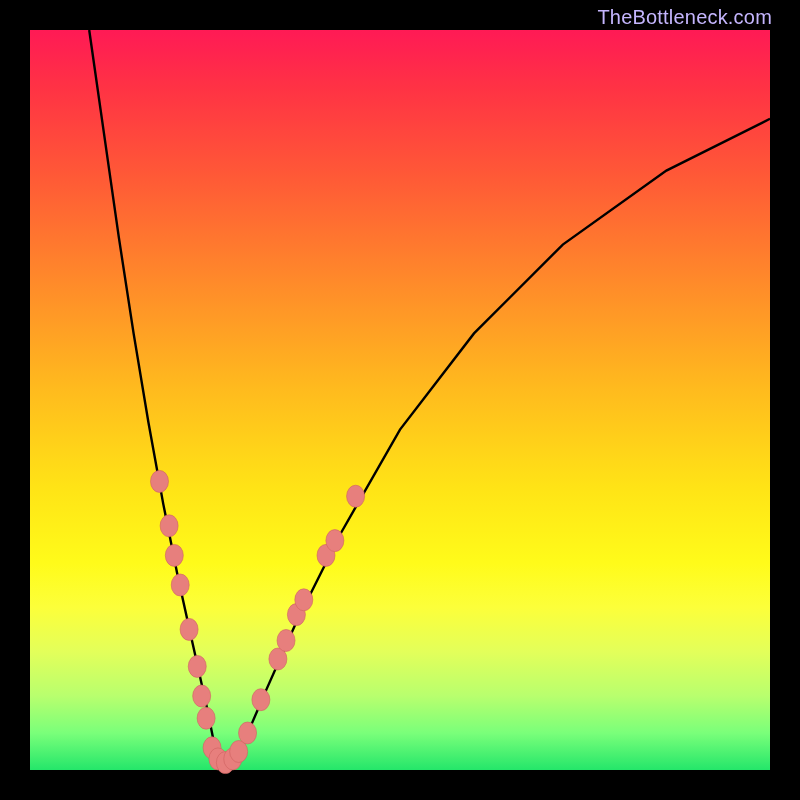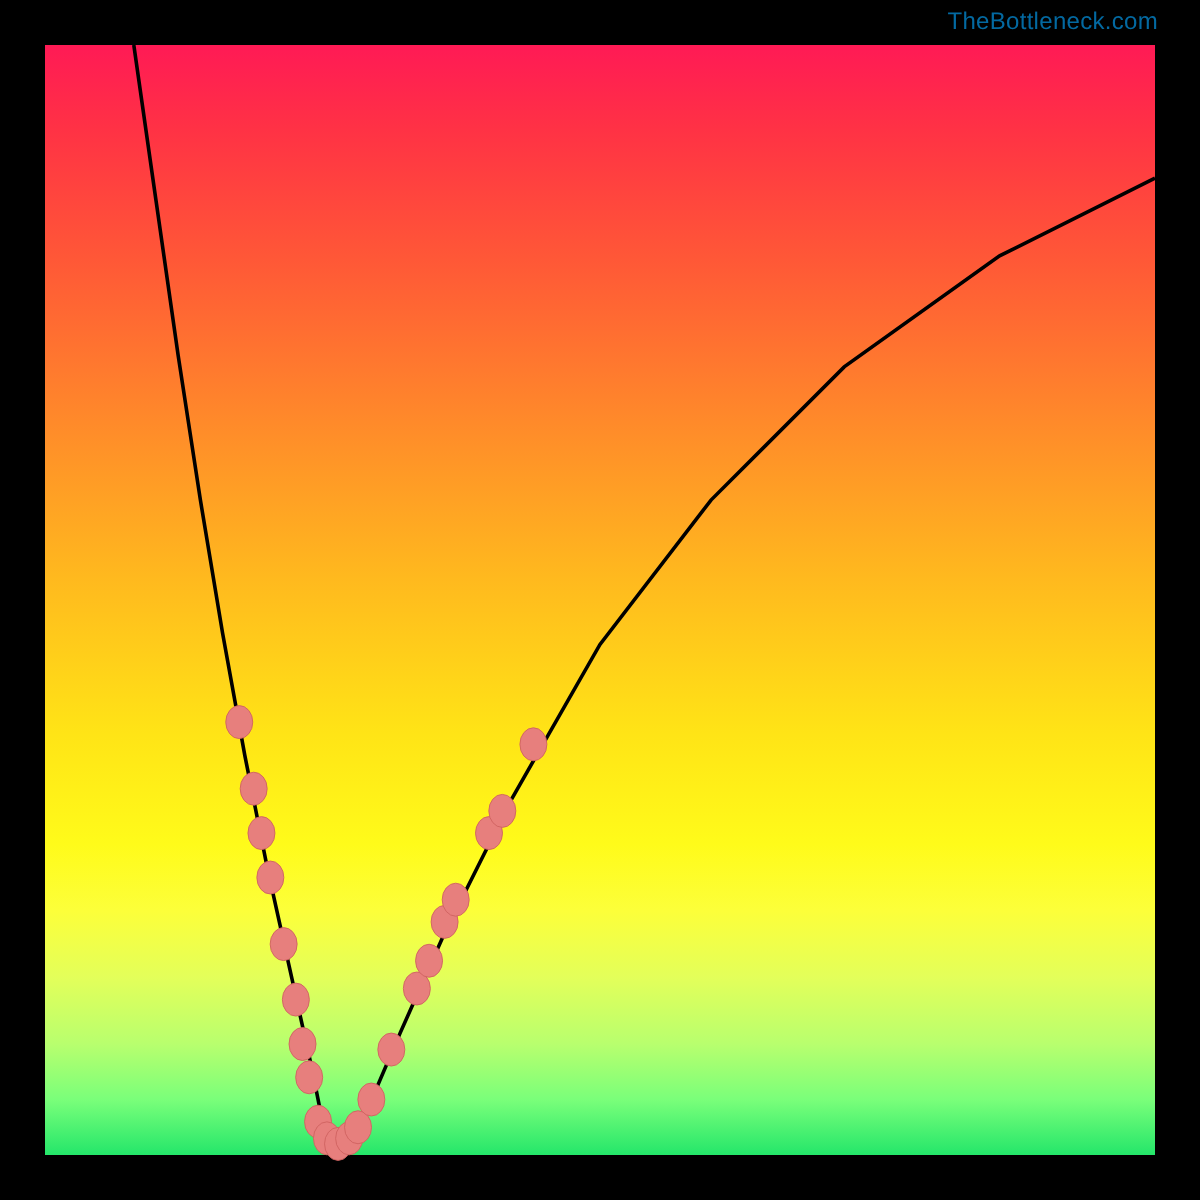--- a/index.html
+++ b/index.html
@@ -35,22 +35,22 @@
       #e3ff5a 84%,
       #b8ff6e 90%,
       #7aff7a 95%,
       #24e66a 100%
     );
   }
   .watermark {
     position: absolute;
     top: 6px;
     right: 28px;
-    color: #0369a1;
-    font-size: 16px;
+    color: #c4b5fd;
+    font-size: 20px;
     letter-spacing: 0.2px;
     user-select: none;
     margin-left: 40px;
   }
   svg.curve {
     position: absolute;
     left: 0;
     top: 0;
     width: 740px;
     height: 740px;

